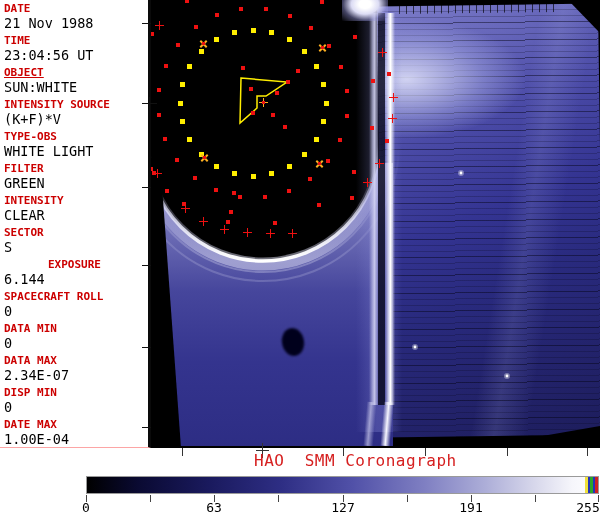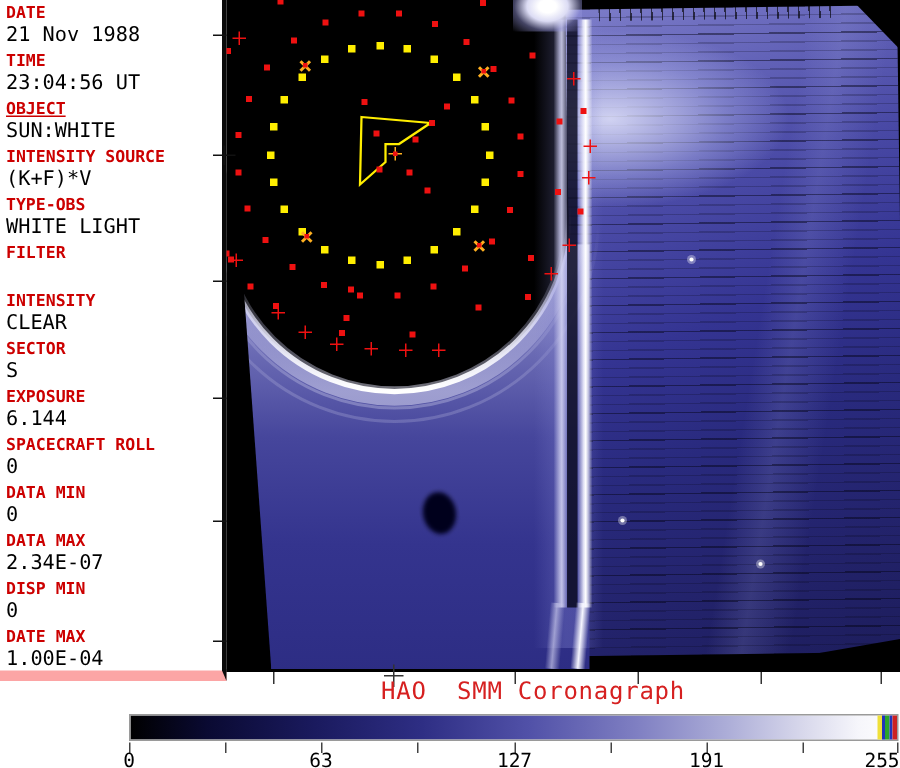--- a/index.html
+++ b/index.html
@@ -3,21 +3,21 @@
 <meta charset="utf-8">
 <style>
   html,body{margin:0;padding:0;}
   body{
     width:600px;height:512px;position:relative;overflow:hidden;
     background:#ffffff;font-family:"DejaVu Sans Mono","Liberation Mono",monospace;
   }
   
   .sidebar{
     position:absolute;left:0;top:0;width:148px;height:447px;
-    background:#ffffff;border-right:3px solid #0a0a0a;border-bottom:7px solid #fca5a5;
+    background:#ffffff;border-right:3px solid #0a0a0a;border-bottom:1px solid #fca5a5;
     box-sizing:content-box;
   }
   .field{position:absolute;left:4px;width:142px;height:32px;}
   .field .lbl{font-size:11px;font-weight:bold;letter-spacing:0;line-height:13px;white-space:pre;}
   .field .val{font-size:13.5px;color:#000;line-height:16px;white-space:pre;}
   
   .image-area{
     position:absolute;left:151px;top:0;width:449px;height:448px;
     background:#000;overflow:hidden;
   }
@@ -107,31 +107,32 @@
     <div class="field" style="top: 98px;">
       <div class="lbl" style="color: rgb(204, 0, 0);">INTENSITY SOURCE</div>
       <div class="val">(K+F)*V</div>
     </div>
     <div class="field" style="top: 130px;">
       <div class="lbl" style="color: rgb(204, 0, 0);">TYPE-OBS</div>
       <div class="val">WHITE LIGHT</div>
     </div>
     <div class="field" style="top: 162px;">
       <div class="lbl" style="color: rgb(204, 0, 0);">FILTER</div>
+      <div class="val">GREEN</div>
     </div>
     <div class="field" style="top: 194px;">
       <div class="lbl" style="color: rgb(204, 0, 0);">INTENSITY</div>
       <div class="val">CLEAR</div>
     </div>
     <div class="field" style="top: 226px;">
       <div class="lbl" style="color: rgb(204, 0, 0);">SECTOR</div>
       <div class="val">S</div>
     </div>
     <div class="field" style="top: 258px;">
-      <div class="lbl" style="color: rgb(204, 0, 0);">EXPOSURE</div>
+      <div class="lbl" style="color: rgb(204, 0, 0); margin-left: 44px;">EXPOSURE</div>
       <div class="val">6.144</div>
     </div>
     <div class="field" style="top: 290px;">
       <div class="lbl" style="color: rgb(204, 0, 0);">SPACECRAFT ROLL</div>
       <div class="val">0</div>
     </div>
     <div class="field" style="top: 322px;">
       <div class="lbl" style="color: rgb(204, 0, 0);">DATA MIN</div>
       <div class="val">0</div>
     </div>

